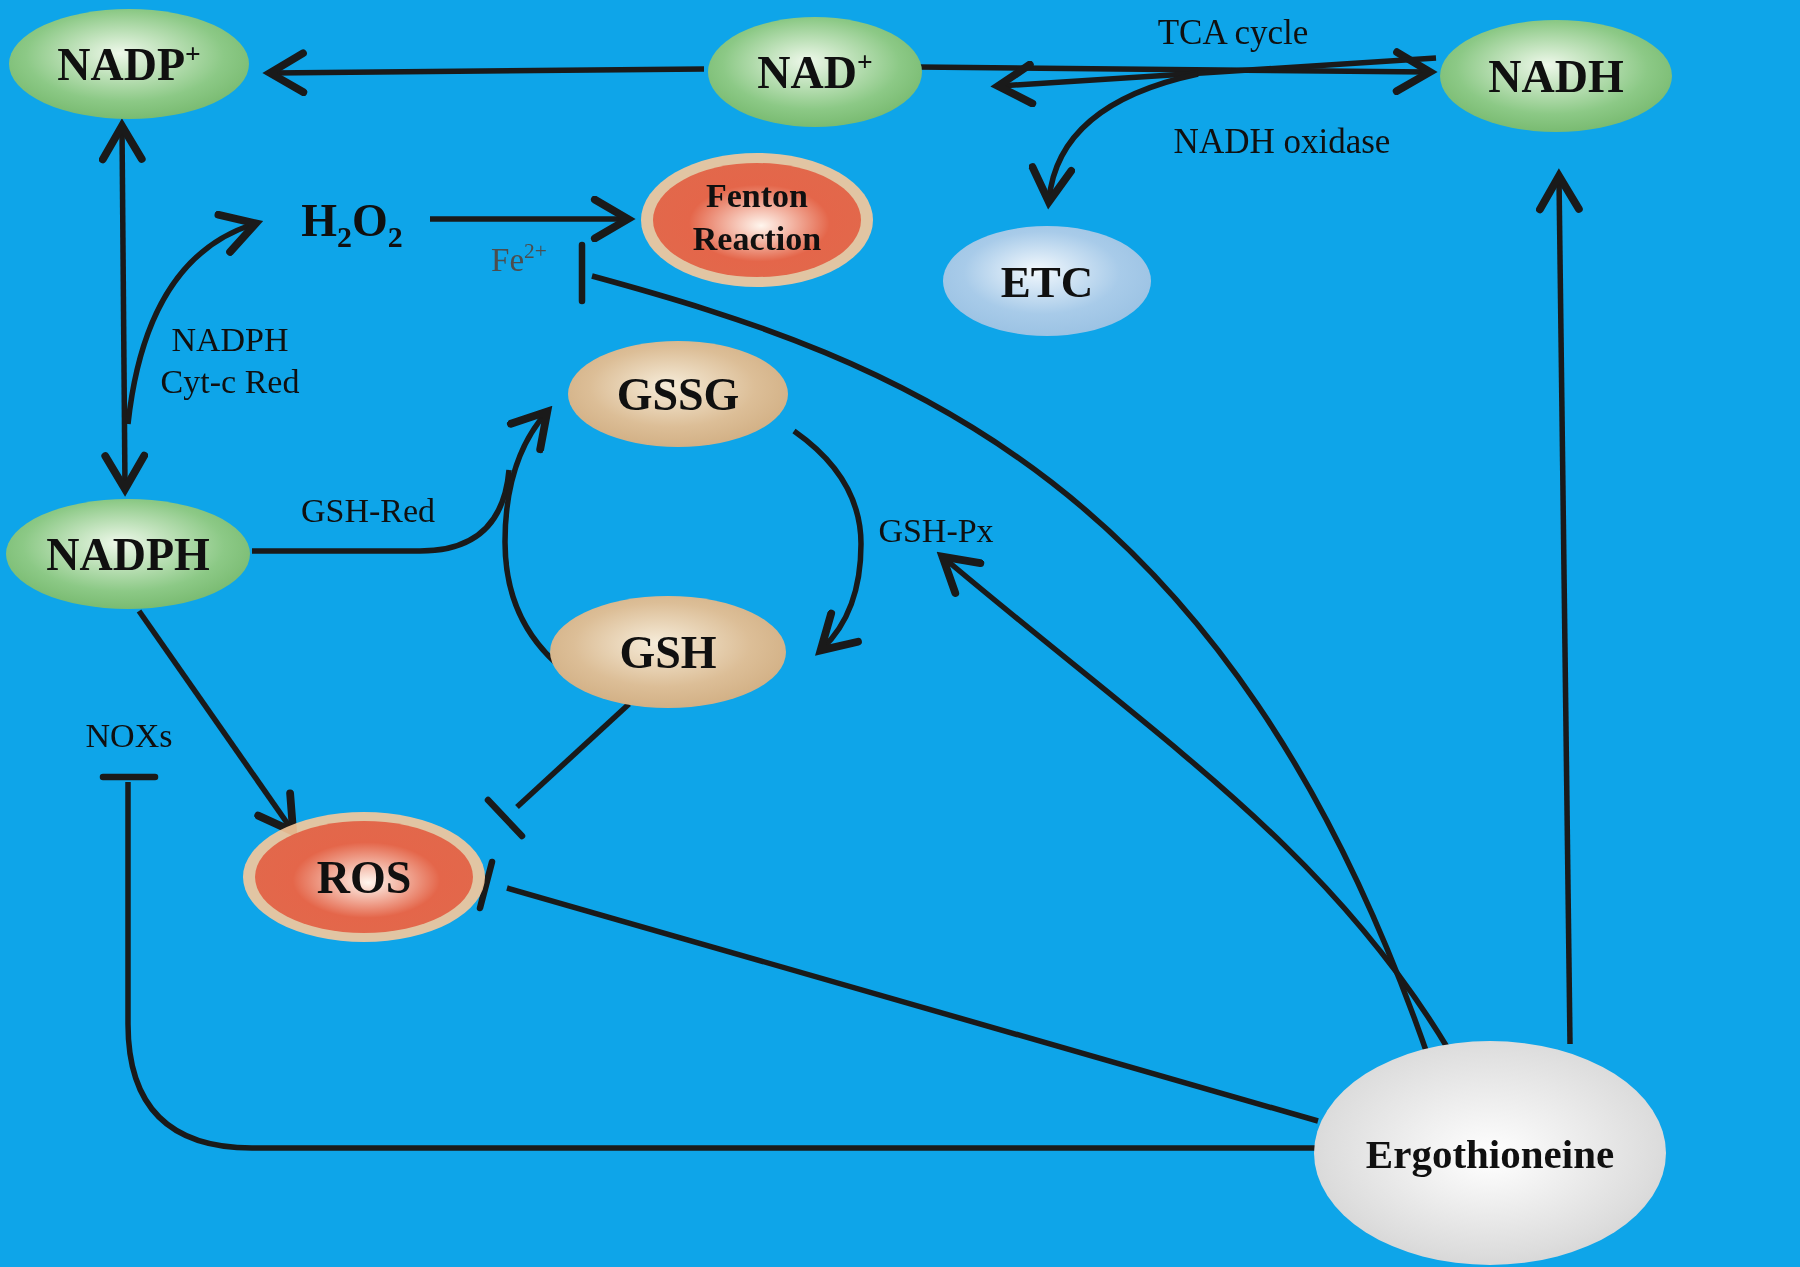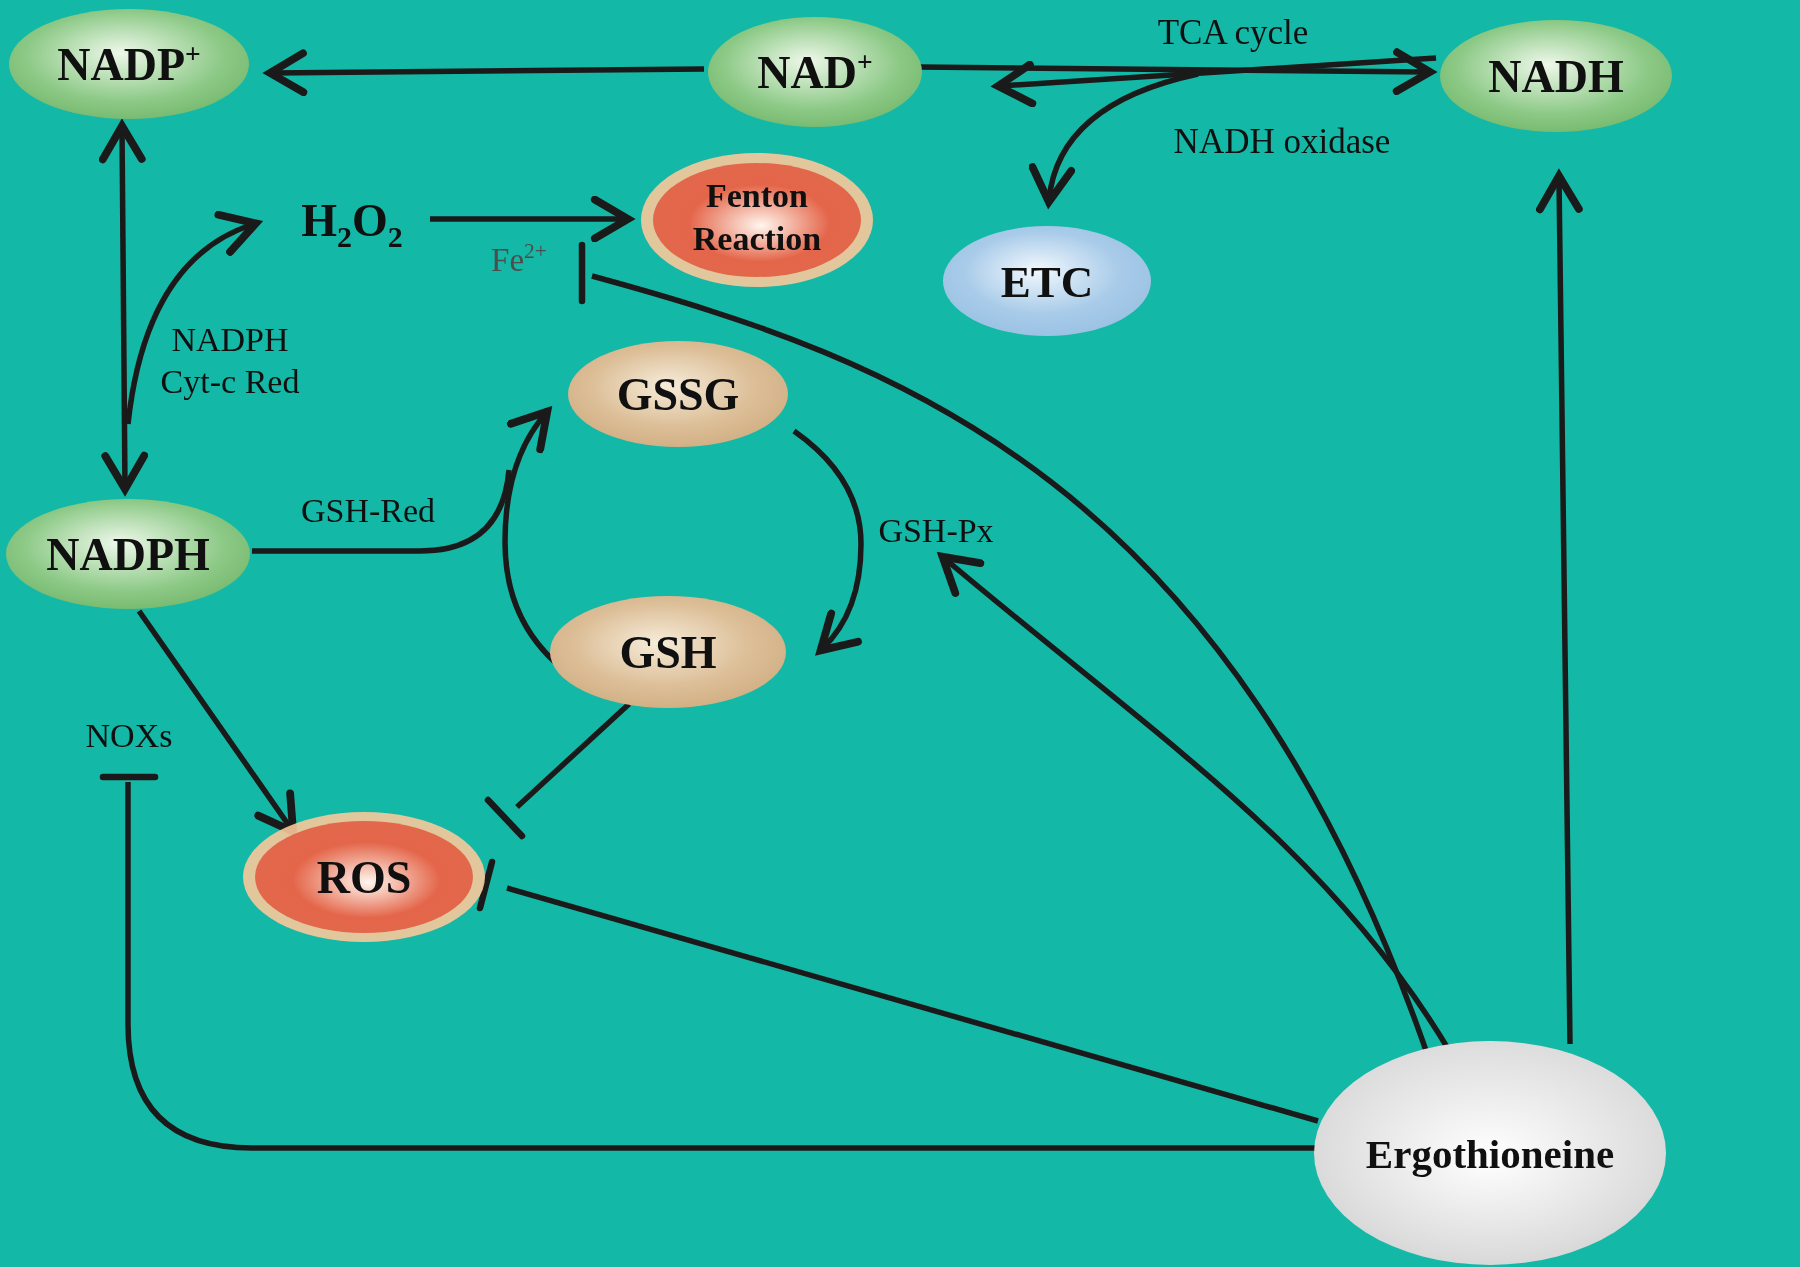--- a/index.html
+++ b/index.html
@@ -1,16 +1,16 @@
 <!DOCTYPE html>
 <html><head>
 <meta charset="utf-8">
 <style>
   html,body{margin:0;padding:0;background:#ffffff;}
-  .stage{position:relative;width:1800px;height:1267px;background:#14b8a6;overflow:hidden;}
+  .stage{position:relative;width:1800px;height:1267px;background:#0ea5e9;overflow:hidden;}
   svg{display:block;}
   text{font-family:"Liberation Serif","DejaVu Serif",serif;fill:#101010;}
   .node-label{font-weight:bold;font-size:46px;}
   .node-label-sm{font-weight:bold;font-size:34px;}
   .node-label-md{font-weight:bold;font-size:45px;}
   .node-label-ergo{font-weight:bold;font-size:41px;}
   .free-label{font-size:35px;}
   .free-label-sm{font-size:34px;}
   .h2o2-label{font-weight:bold;font-size:46px;}
   .fe-label{font-size:33px;fill:#4d4d4d;}

